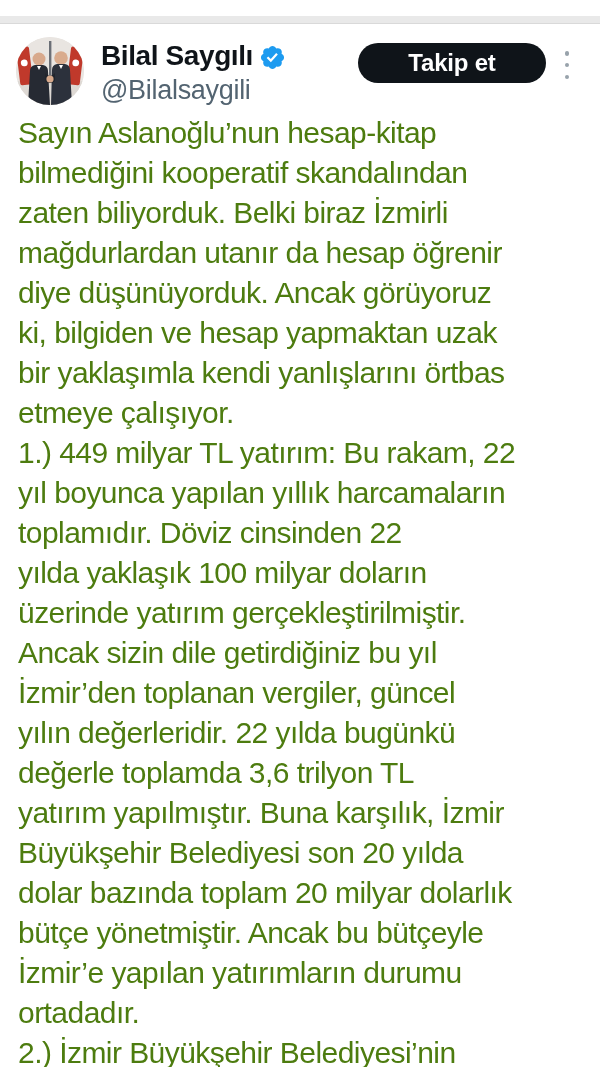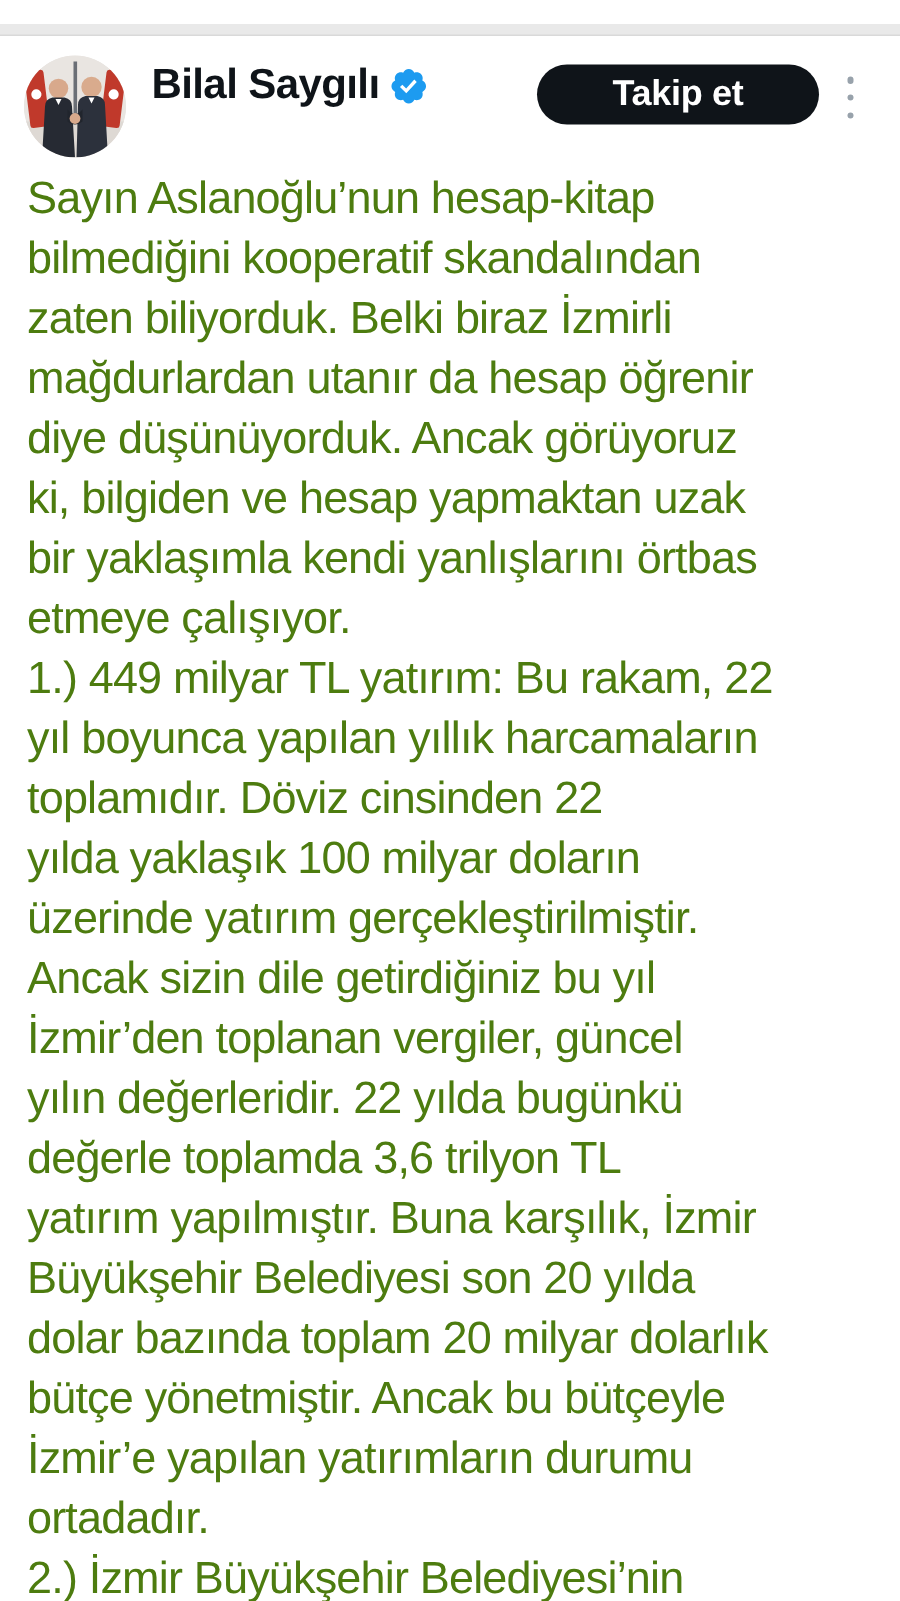--- a/index.html
+++ b/index.html
@@ -161,20 +161,21 @@
       </svg>
     </div>
 
     <div class="name-block">
       <div class="display-name-row">
         <span class="display-name">Bilal Saygılı</span>
         <svg class="verified-badge" viewBox="0 0 24 24">
           <path fill="#1d9bf0" d="M22.25 12c0-1.43-.88-2.67-2.19-3.34.46-1.39.2-2.9-.81-3.91s-2.52-1.27-3.91-.81c-.66-1.31-1.91-2.19-3.34-2.19s-2.67.88-3.33 2.19c-1.4-.46-2.91-.2-3.92.81s-1.26 2.52-.8 3.91c-1.31.67-2.2 1.91-2.2 3.34s.89 2.67 2.2 3.34c-.46 1.39-.21 2.9.8 3.91s2.52 1.26 3.91.81c.67 1.31 1.91 2.19 3.34 2.19s2.68-.88 3.34-2.19c1.39.45 2.9.2 3.91-.81s1.27-2.52.81-3.91c1.31-.67 2.19-1.91 2.19-3.34zm-11.71 4.2L6.8 12.46l1.41-1.42 2.26 2.26 4.8-5.23 1.47 1.36-6.2 6.77z"></path>
         </svg>
       </div>
+      <div class="handle">@Bilalsaygili</div>
     </div>
 
     <button class="follow-button">Takip et</button>
 
     <div class="more-menu">
       <i></i>
         <i></i>
         <i></i>
     </div>
 

